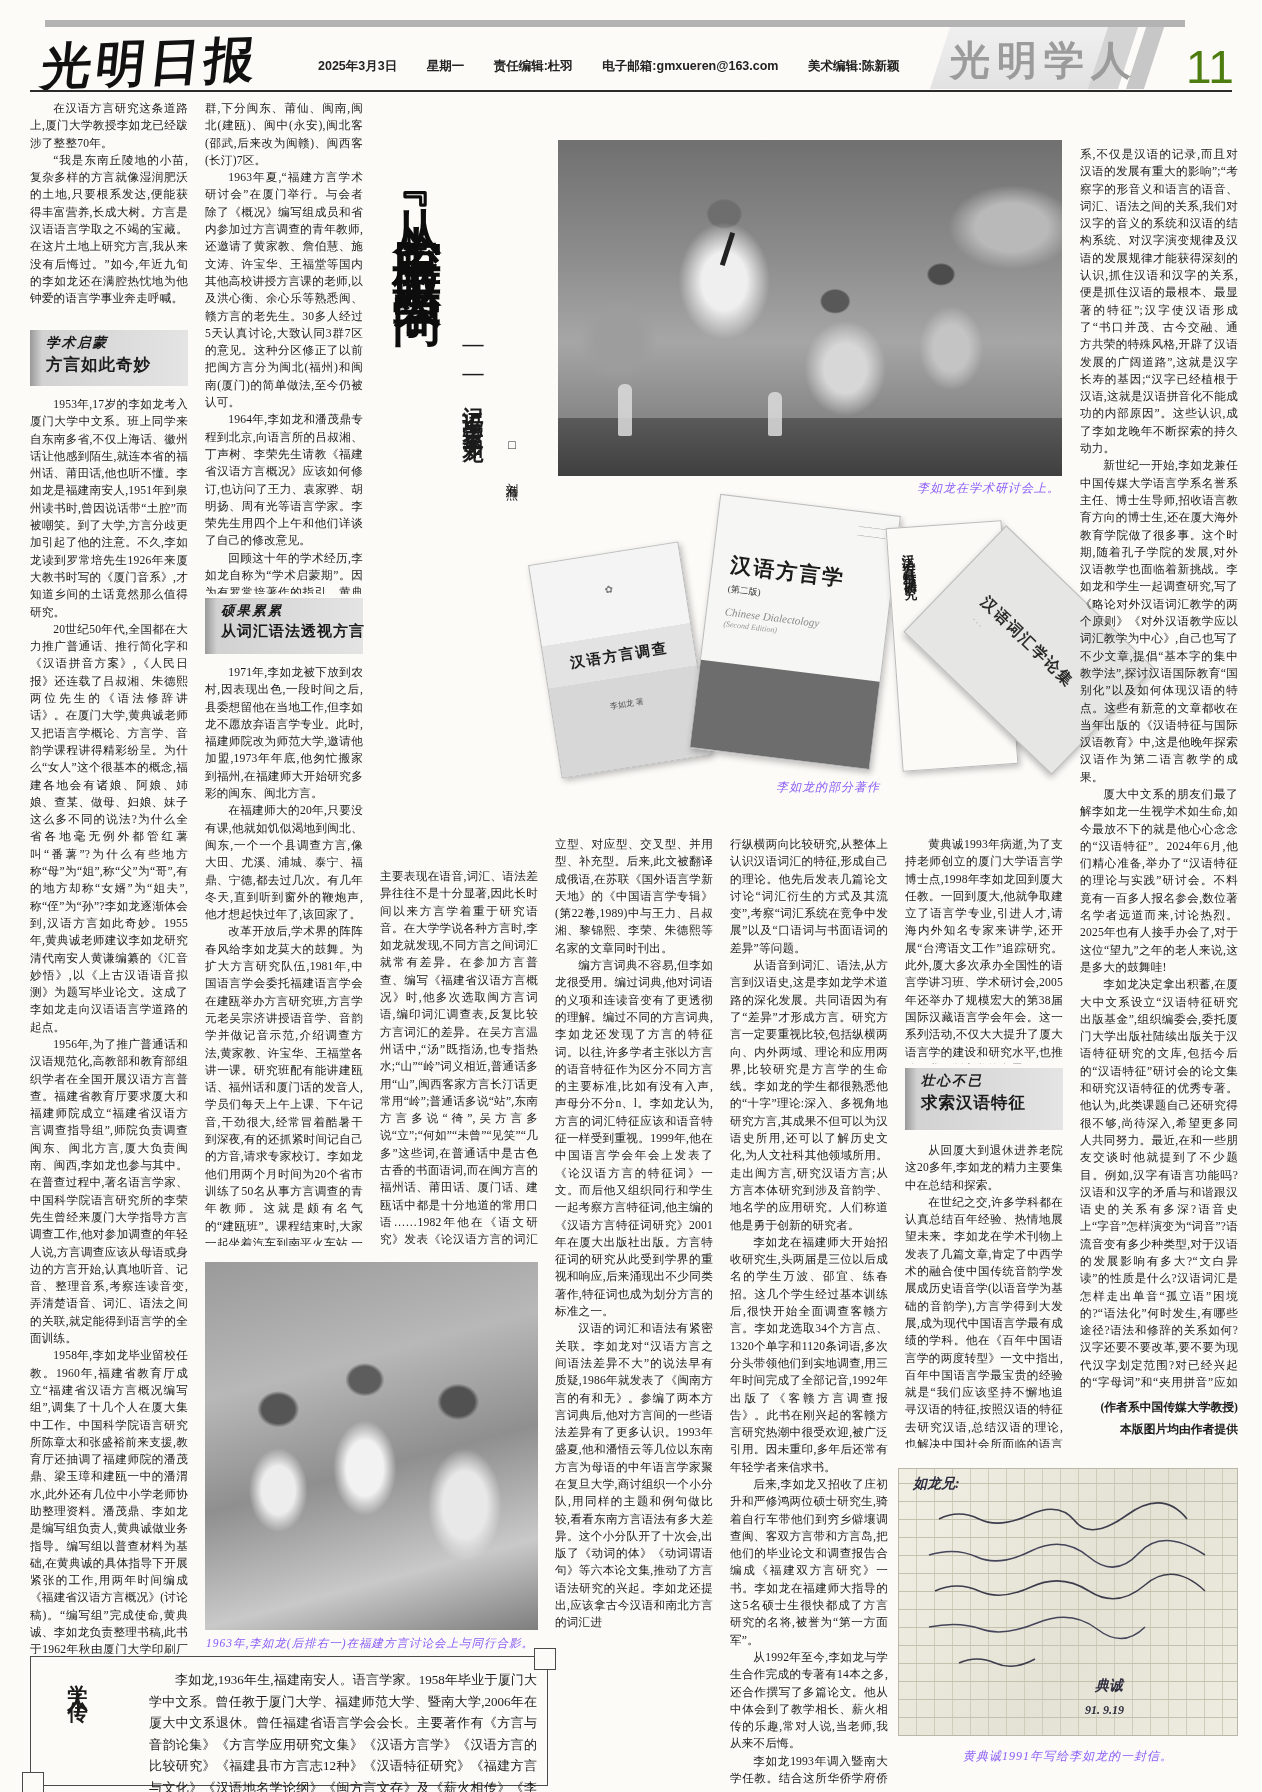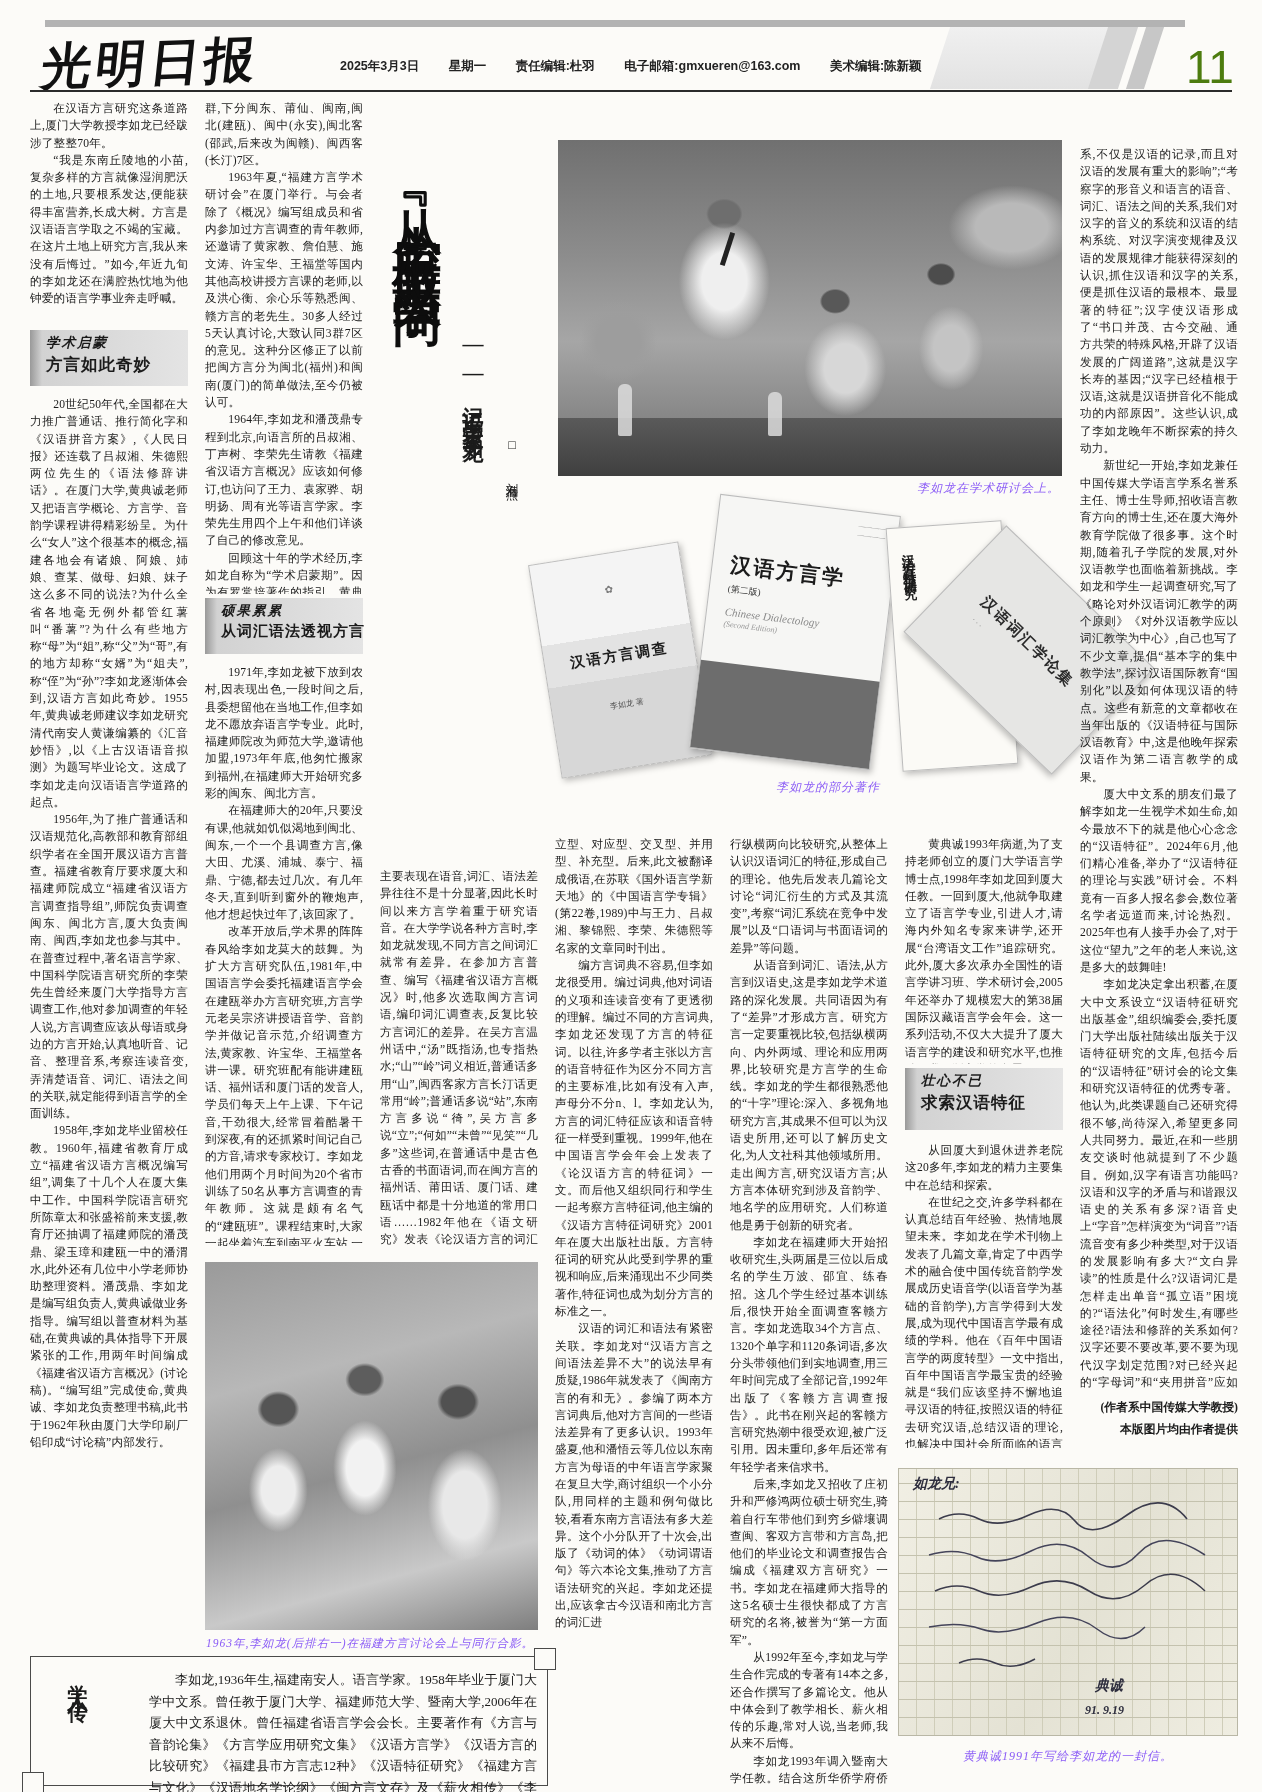--- a/index.html
+++ b/index.html
@@ -4,21 +4,21 @@
 <style>
   * { margin:0; padding:0; box-sizing:border-box; }
   html,body { width:1262px; height:1792px; }
   body { position:relative; background:#fcfbf8; color:#1b1b1b;
          font-family:"Liberation Serif","DejaVu Serif",serif; overflow:hidden; }
 
   
   .topbar { position:absolute; left:45px; top:20px; width:1140px; height:7px; background:#b3b3b3; }
   .masthead { position:absolute; left:42px; top:30px; font-size:50px; font-weight:900;
               letter-spacing:4px; transform:skewX(-8deg) rotate(-2deg); color:#111; }
-  .dateline { position:absolute; left:340px; top:58px; font-family:"Liberation Sans",sans-serif;
+  .dateline { position:absolute; left:318px; top:58px; font-family:"Liberation Sans",sans-serif;
               font-size:12.5px; font-weight:bold; color:#222; }
   .dateline span { margin-right:26px; }
   .banner { position:absolute; left:940px; top:27px; width:250px; height:62px; }
   .banner .p1 { position:absolute; left:0; top:0; width:178px; height:62px;
                 transform:skewX(-18deg); background:linear-gradient(180deg,#f0f0f0,#e2e2e2); }
   .banner .p2 { position:absolute; left:158px; top:0; width:30px; height:62px;
                 transform:skewX(-18deg); background:#d4d4d4; }
   .banner .p3 { position:absolute; left:196px; top:0; width:18px; height:62px;
                 transform:skewX(-18deg); background:#c7c7c7; }
   .banner .txt { position:absolute; left:10px; top:6px; font-size:40px; font-weight:900;
@@ -144,37 +144,39 @@
   <span>2025年3月3日</span>
   <span>星期一</span>
   <span>责任编辑:杜羽</span>
   <span>电子邮箱:gmxueren@163.com</span>
   <span>美术编辑:陈新颖</span>
 </div>
 <div class="banner">
   <div class="p1"></div>
   <div class="p2"></div>
   <div class="p3"></div>
+  <div class="txt">光明学人</div>
 </div>
 <div class="pagenum">11</div>
 <div class="headrule"></div>
 
 <div class="vtitle">从『土腔』里做出大学问</div>
 <div class="vsub">——记语言学家李如龙</div>
 <div class="vauthor">□ 刘海燕</div>
 
 <div class="col" style="left:30px;top:100px;height:226px">
     <p>在汉语方言研究这条道路上,厦门大学教授李如龙已经跋涉了整整70年。</p>
     <p>“我是东南丘陵地的小苗,复杂多样的方言就像湿润肥沃的土地,只要根系发达,便能获得丰富营养,长成大树。方言是汉语语言学取之不竭的宝藏。在这片土地上研究方言,我从来没有后悔过。”如今,年近九旬的李如龙还在满腔热忱地为他钟爱的语言学事业奔走呼喊。</p>
   </div>
 <div class="shead" style="left:30px;top:330px">
   <div class="kick">学术启蒙</div>
   <div class="tit">方言如此奇妙</div>
 </div>
 <div class="col" style="left:30px;top:396px;height:1258px">
+    <p>1953年,17岁的李如龙考入厦门大学中文系。班上同学来自东南多省,不仅上海话、徽州话让他感到陌生,就连本省的福州话、莆田话,他也听不懂。李如龙是福建南安人,1951年到泉州读书时,曾因说话带“土腔”而被嘲笑。到了大学,方言分歧更加引起了他的注意。不久,李如龙读到罗常培先生1926年来厦大教书时写的《厦门音系》,才知道乡间的土话竟然那么值得研究。</p>
     <p>20世纪50年代,全国都在大力推广普通话、推行简化字和《汉语拼音方案》,《人民日报》还连载了吕叔湘、朱德熙两位先生的《语法修辞讲话》。在厦门大学,黄典诚老师又把语言学概论、方言学、音韵学课程讲得精彩纷呈。为什么“女人”这个很基本的概念,福建各地会有诸娘、阿娘、姉娘、查某、做母、妇娘、妹子这么多不同的说法?为什么全省各地毫无例外都管红薯叫“番薯”?为什么有些地方称“母”为“姐”,称“父”为“哥”,有的地方却称“女婿”为“姐夫”,称“侄”为“孙”?李如龙逐渐体会到,汉语方言如此奇妙。1955年,黄典诚老师建议李如龙研究清代南安人黄谦编纂的《汇音妙悟》,以《上古汉语语音拟测》为题写毕业论文。这成了李如龙走向汉语语言学道路的起点。</p>
     <p>1956年,为了推广普通话和汉语规范化,高教部和教育部组织学者在全国开展汉语方言普查。福建省教育厅要求厦大和福建师院成立“福建省汉语方言调查指导组”,师院负责调查闽东、闽北方言,厦大负责闽南、闽西,李如龙也参与其中。在普查过程中,著名语言学家、中国科学院语言研究所的李荣先生曾经来厦门大学指导方言调查工作,他对参加调查的年轻人说,方言调查应该从母语或身边的方言开始,认真地听音、记音、整理音系,考察连读音变,弄清楚语音、词汇、语法之间的关联,就定能得到语言学的全面训练。</p>
     <p>1958年,李如龙毕业留校任教。1960年,福建省教育厅成立“福建省汉语方言概况编写组”,调集了十几个人在厦大集中工作。中国科学院语言研究所陈章太和张盛裕前来支援,教育厅还抽调了福建师院的潘茂鼎、梁玉璋和建瓯一中的潘渭水,此外还有几位中小学老师协助整理资料。潘茂鼎、李如龙是编写组负责人,黄典诚做业务指导。编写组以普查材料为基础,在黄典诚的具体指导下开展紧张的工作,用两年时间编成《福建省汉语方言概况》(讨论稿)。“编写组”完成使命,黄典诚、李如龙负责整理书稿,此书于1962年秋由厦门大学印刷厂铅印成“讨论稿”内部发行。</p>
   </div>
 
 <div class="col cont" style="left:205px;top:100px;height:494px">
     <p>群,下分闽东、莆仙、闽南,闽北(建瓯)、闽中(永安),闽北客(邵武,后来改为闽赣)、闽西客(长汀)7区。</p>
     <p>1963年夏,“福建方言学术研讨会”在厦门举行。与会者除了《概况》编写组成员和省内参加过方言调查的青年教师,还邀请了黄家教、詹伯慧、施文涛、许宝华、王福堂等国内其他高校讲授方言课的老师,以及洪心衡、余心乐等熟悉闽、赣方言的老先生。30多人经过5天认真讨论,大致认同3群7区的意见。这种分区修正了以前把闽方言分为闽北(福州)和闽南(厦门)的简单做法,至今仍被认可。</p>
     <p>1964年,李如龙和潘茂鼎专程到北京,向语言所的吕叔湘、丁声树、李荣先生请教《福建省汉语方言概况》应该如何修订,也访问了王力、袁家骅、胡明扬、周有光等语言学家。李荣先生用四个上午和他们详谈了自己的修改意见。</p>
     <p>回顾这十年的学术经历,李如龙自称为“学术启蒙期”。因为有罗常培著作的指引、黄典诚的指导和李荣的指点,让他在语言学研究的道路上打下了良好基础。</p>

